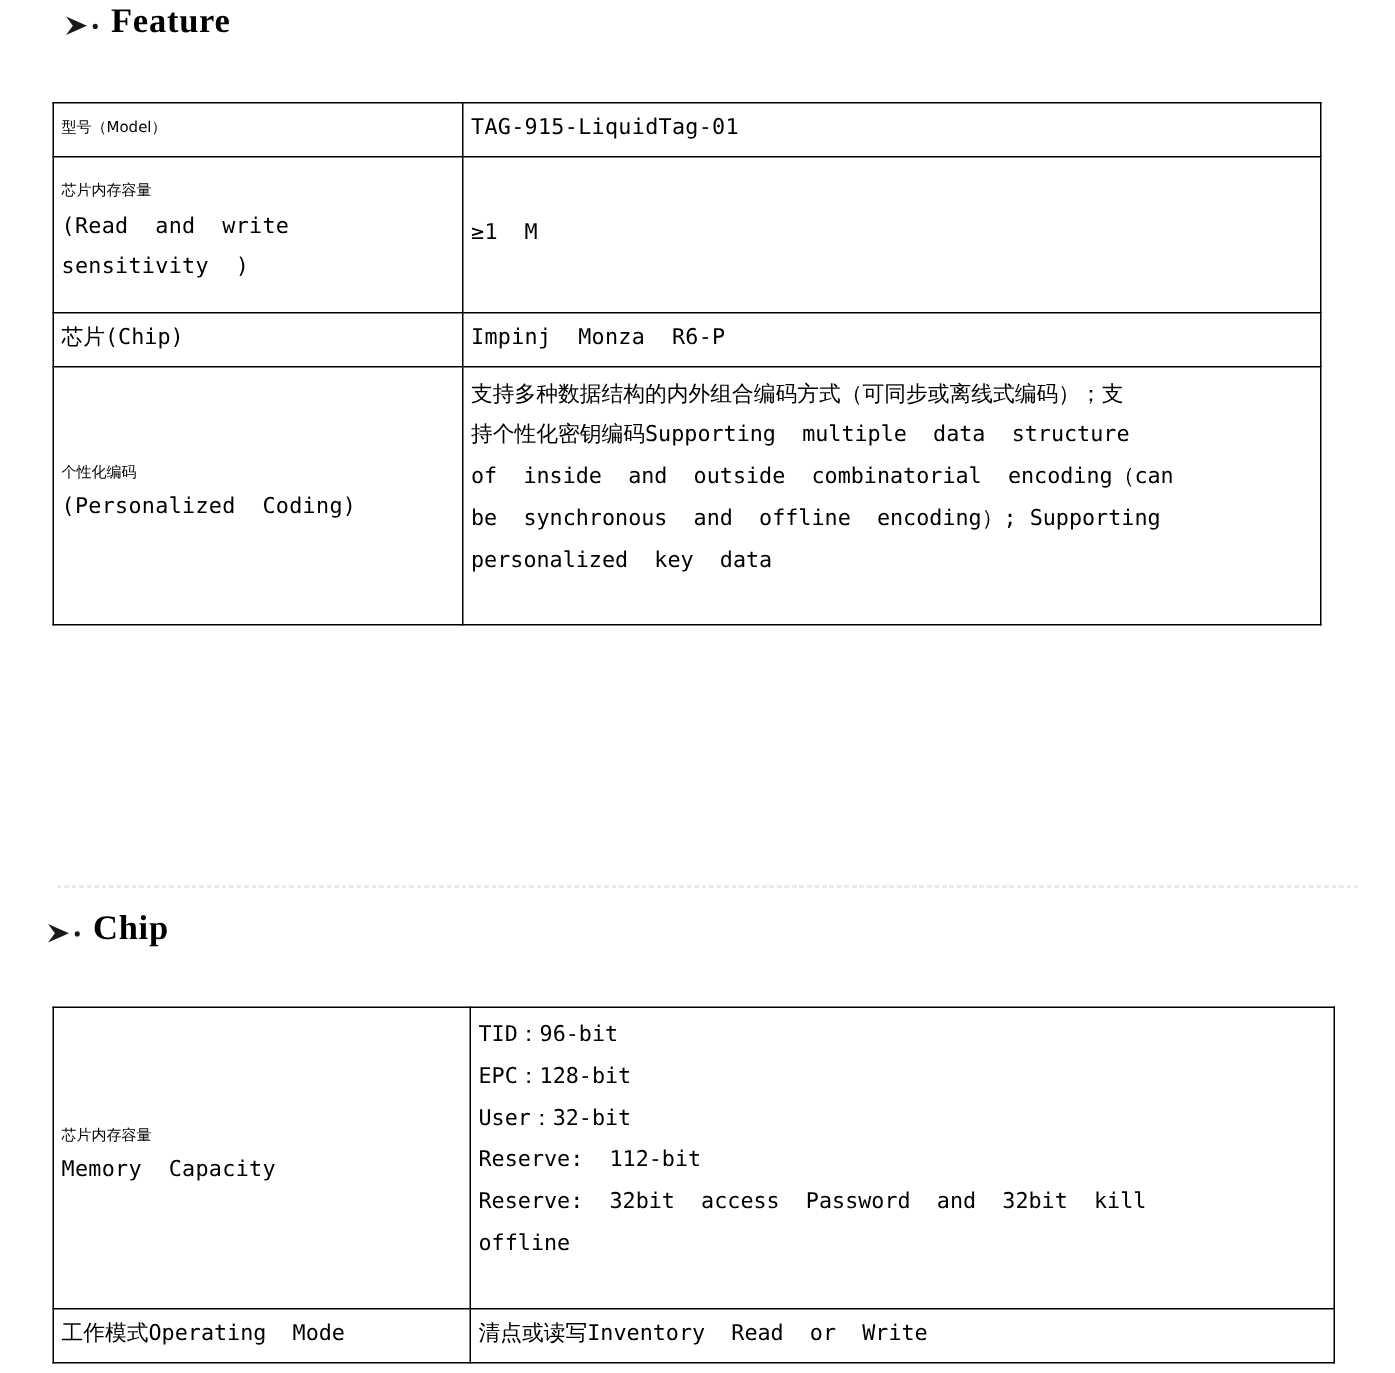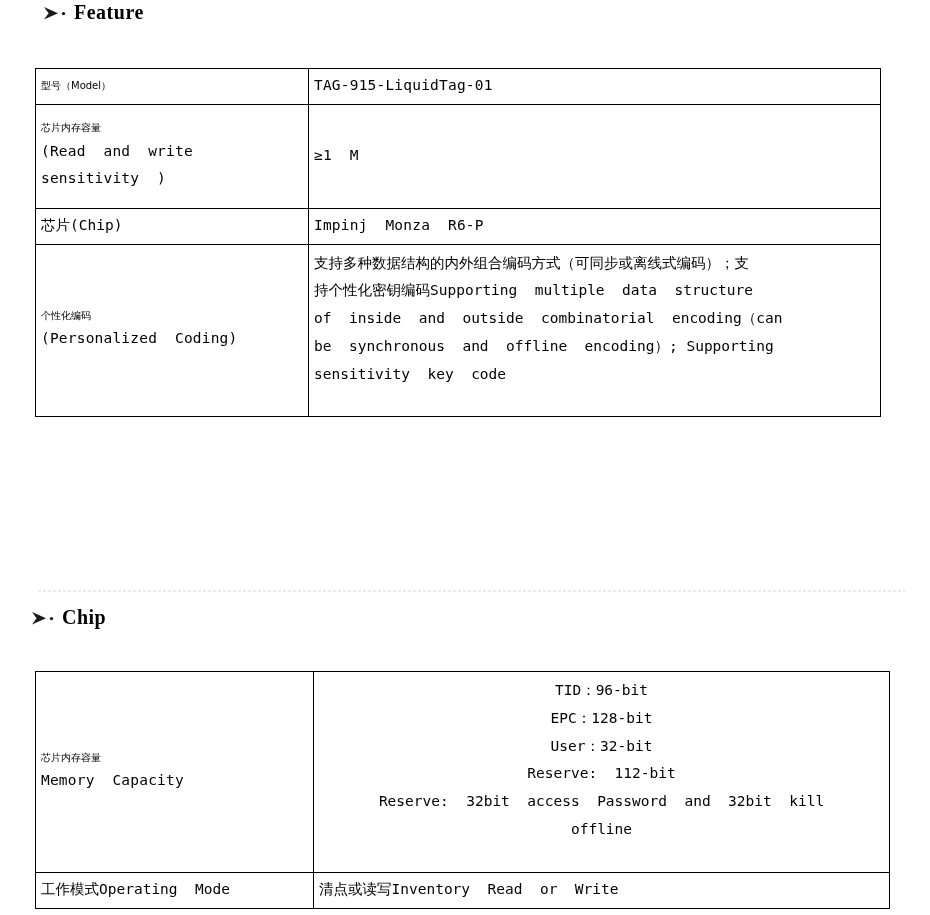--- a/index.html
+++ b/index.html
@@ -14,25 +14,25 @@
     overflow: hidden;
     font-family: "Liberation Serif", "DejaVu Serif", serif;
     color: #000000;
     -webkit-font-smoothing: none;
   }
 
   
   .section-heading {
     position: absolute;
     display: flex;
-    align-items: center;
+    align-items: flex-end;
     gap: 6px;
     font-family: "Liberation Serif", "DejaVu Serif", serif;
     font-weight: bold;
-    font-size: 20px;
+    font-size: 23px;
     letter-spacing: 0.5px;
     white-space: nowrap;
   }
   .heading-bullet {
     display: inline-block;
     width: 26px;
     height: 20px;
     position: relative;
     top: 1px;
   }
@@ -137,21 +137,21 @@
     <tr style="height:172px;">
       <td class="cell-label">
         <span class="line cjk">个性化编码</span>
         <span class="line mono">(Personalized  Coding)</span>
       </td>
       <td class="cell-value" style="vertical-align:top; padding-top:5px;">
         <span class="wrapline mixed">支持多种数据结构的内外组合编码方式（可同步或离线式编码）；支</span>
         <span class="wrapline mixed">持个性化密钥编码Supporting  multiple  data  structure</span>
         <span class="wrapline mixed">of  inside  and  outside  combinatorial  encoding（can</span>
         <span class="wrapline mixed">be  synchronous  and  offline  encoding）; Supporting</span>
-        <span class="wrapline mixed">sensitivity  key  code</span>
+        <span class="wrapline mixed">personalized  key  data</span>
       </td>
     </tr>
 
   </tbody>
 </table>
 
 <div class="soft-divider" style="left:38px; top:590px; width:867px;"></div>
 
 <div class="section-heading" id="heading-chip" style="left:30px; top:606px;">
   <span class="heading-bullet">
@@ -167,21 +167,21 @@
   <colgroup>
     <col style="width:278px;">
     <col style="width:576px;">
   </colgroup>
   <tbody>
     <tr style="height:201px;">
       <td class="cell-label">
         <span class="line cjk">芯片内存容量</span>
         <span class="line mono">Memory  Capacity</span>
       </td>
-      <td class="cell-value" style="vertical-align:top; padding-top:5px;text-align:center;">
+      <td class="cell-value" style="vertical-align:top; padding-top:5px;">
         <span class="wrapline mixed">TID：96-bit</span>
         <span class="wrapline mixed">EPC：128-bit</span>
         <span class="wrapline mixed">User：32-bit</span>
         <span class="wrapline mixed">Reserve:  112-bit</span>
         <span class="wrapline mixed">Reserve:  32bit  access  Password  and  32bit  kill</span>
         <span class="wrapline mixed">offline</span>
       </td>
     </tr>
 
     <tr style="height:36px;">

